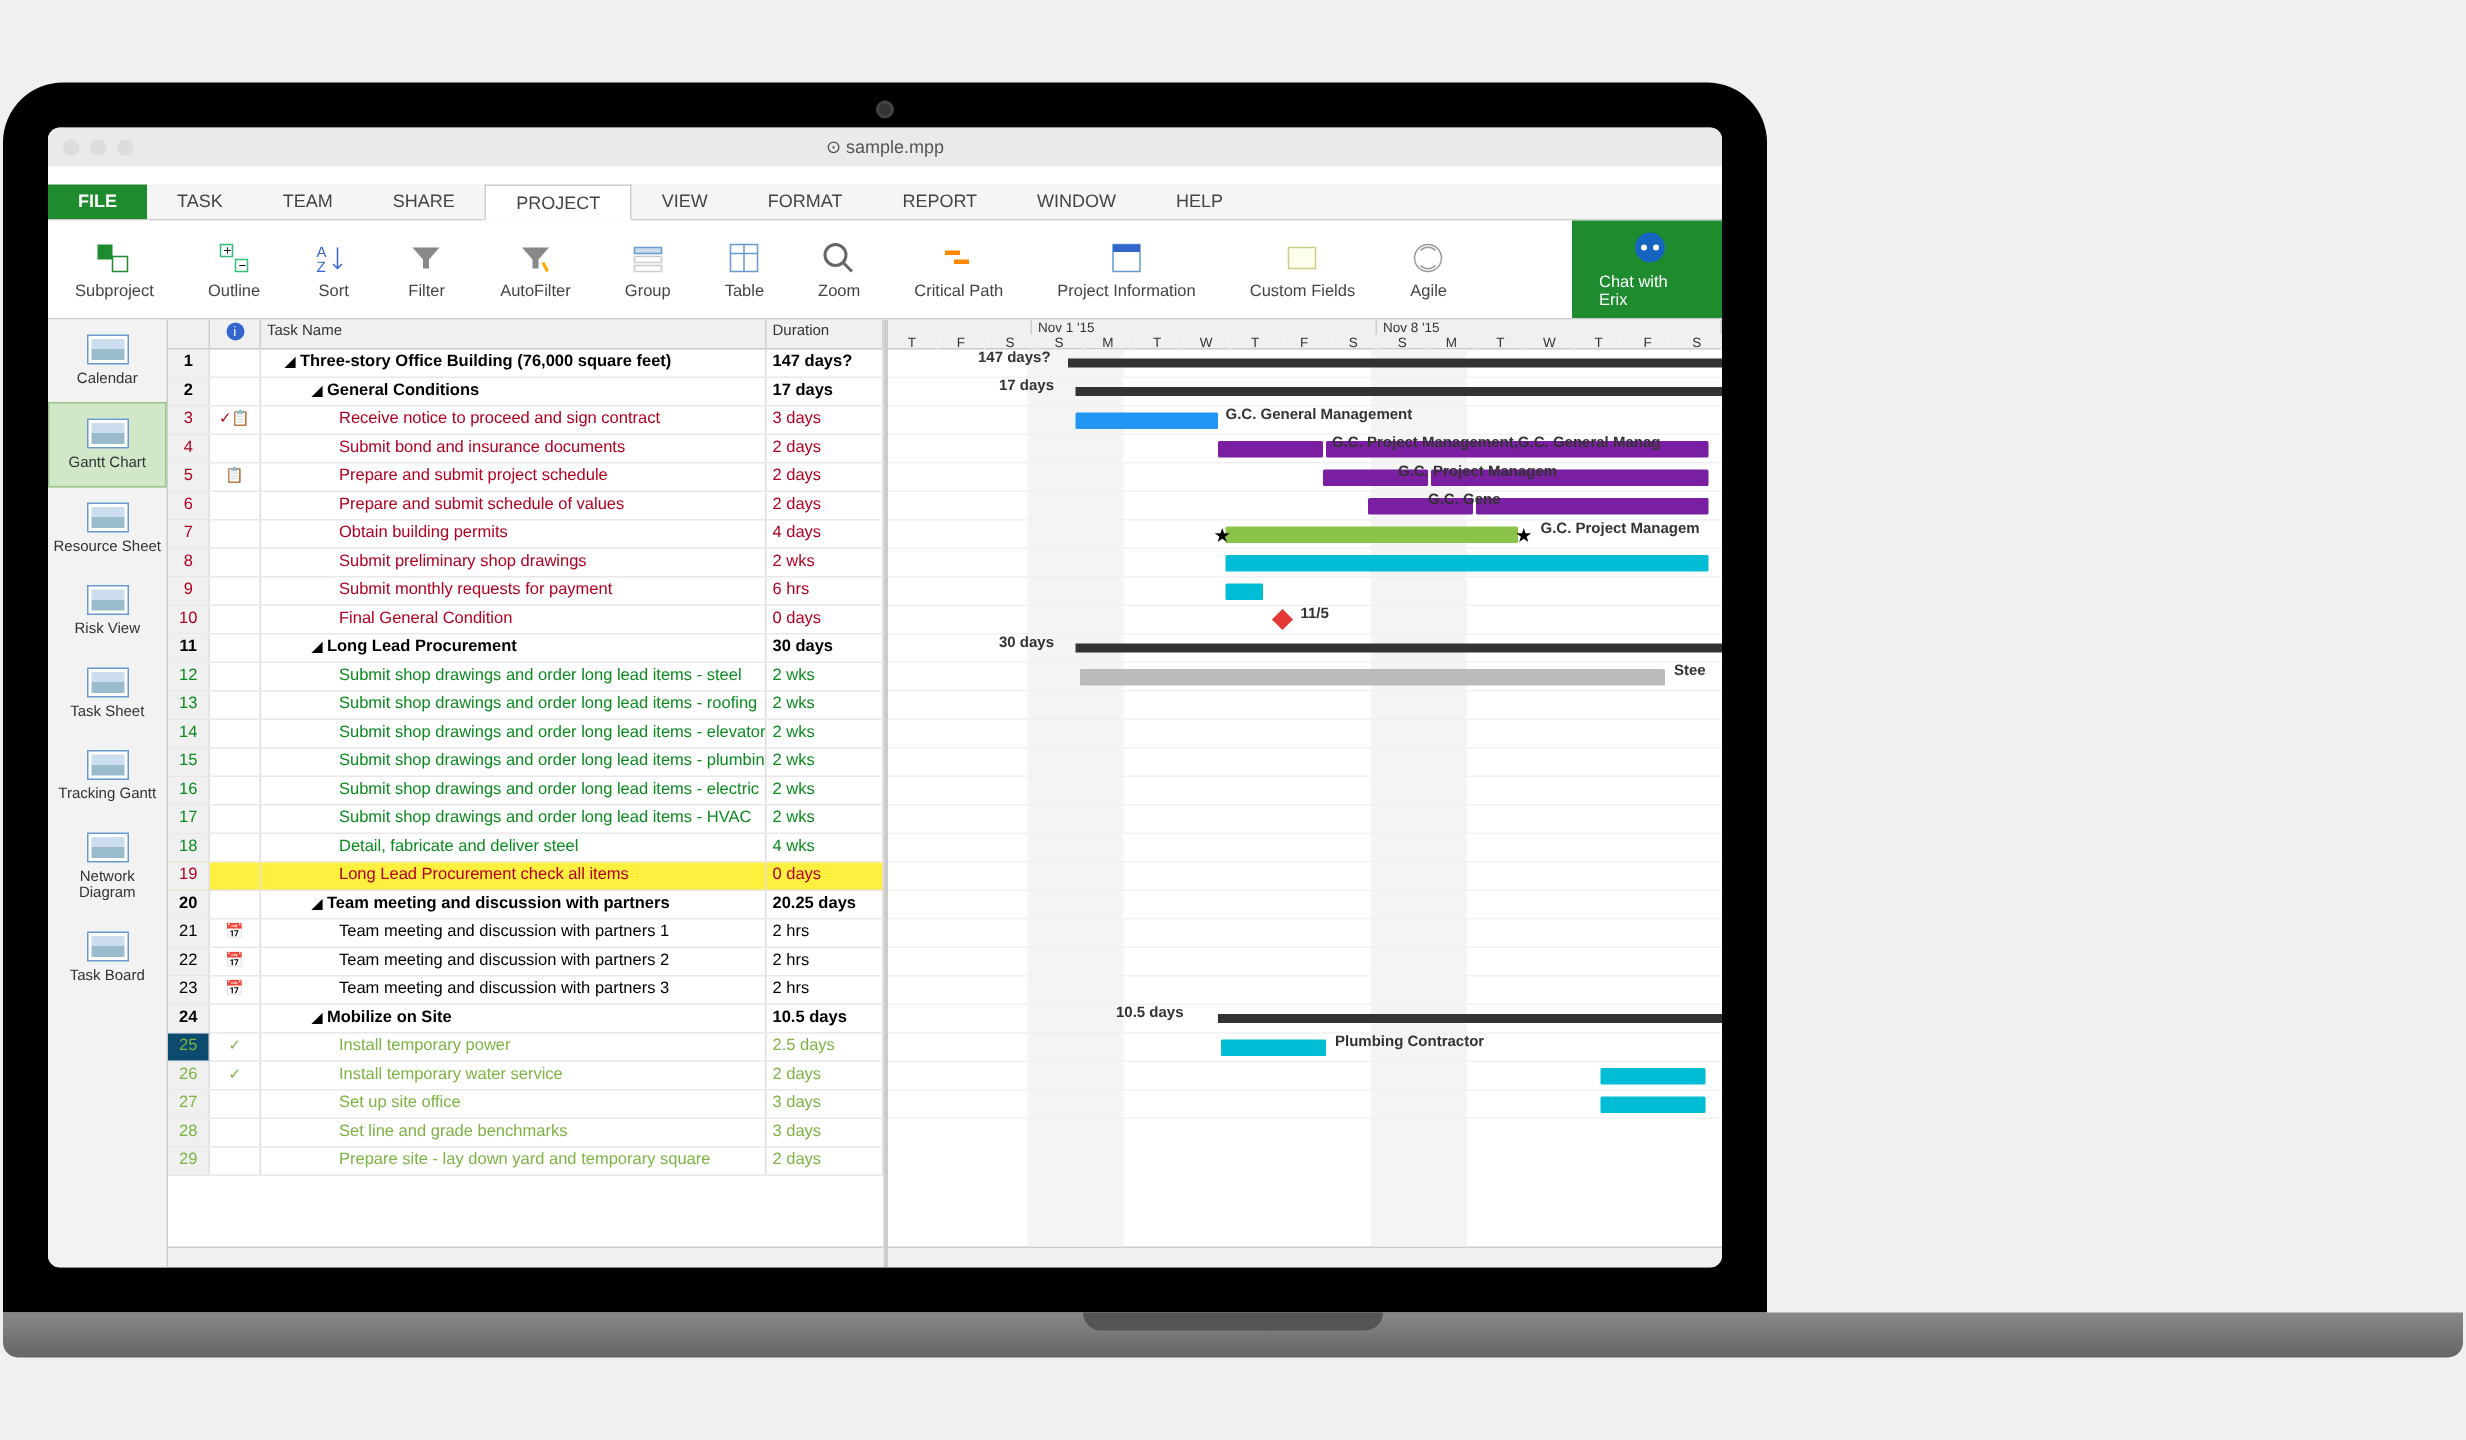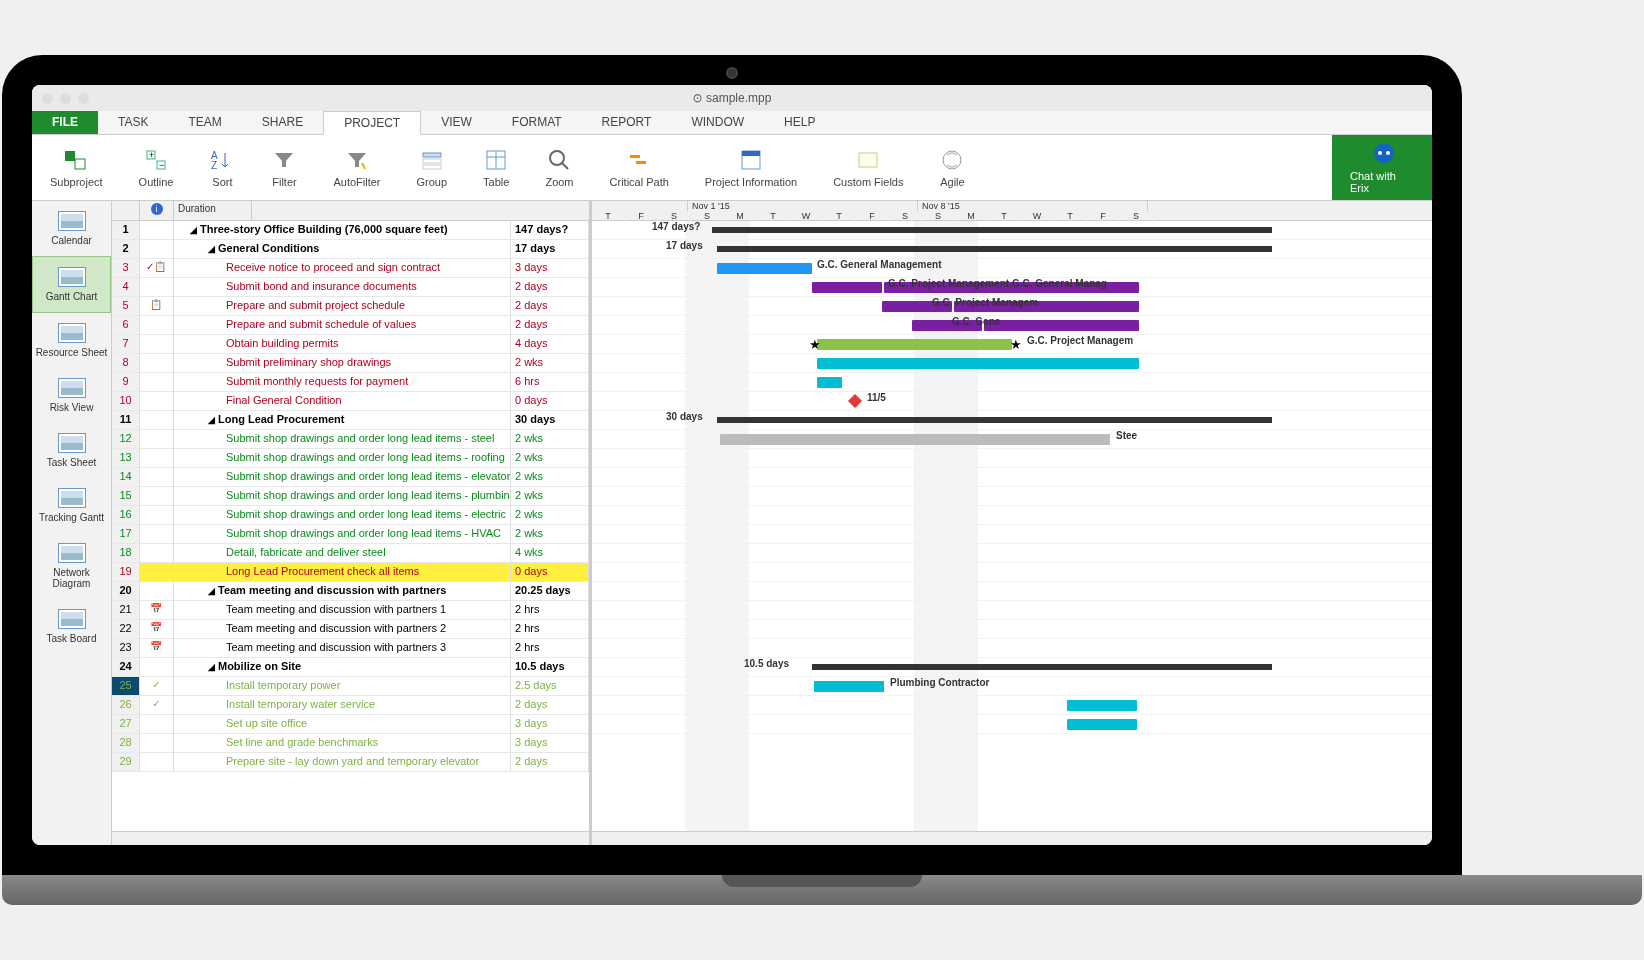--- a/index.html
+++ b/index.html
@@ -1,25 +1,25 @@
 <!DOCTYPE html>
 <html><head>
 <meta charset="utf-8">
 <style>
 * { margin:0; padding:0; box-sizing:border-box; font-family:Arial,Helvetica,sans-serif; }
 body { background:#f0f0f0; display:flex; justify-content:center; align-items:center; min-height:100vh; }
-.laptop { width:1460px; height:820px; background:#000; border-radius:40px 40px 0 0; padding:30px; position:relative; }
+.laptop { width:1176px; height:820px; background:#000; border-radius:40px 40px 0 0; padding:30px; position:relative; }
 .camera { position:absolute; top:12px; left:50%; transform:translateX(-50%); width:12px; height:12px; background:#333; border-radius:50%; border:2px solid #444; }
 .screen { width:100%; height:100%; background:#fff; border-radius:8px; overflow:hidden; display:flex; flex-direction:column; }
 .base { width:1640px; height:30px; background:linear-gradient(#888,#666); border-radius:0 0 10px 10px; margin:0 auto; position:relative; }
 .base::after { content:""; position:absolute; top:0; left:50%; transform:translateX(-50%); width:200px; height:12px; background:#555; border-radius:0 0 20px 20px; }
 .titlebar { height:26px; background:#eaeaea; display:flex; align-items:center; justify-content:center; position:relative; font-size:12px; color:#555; }
 .dots { position:absolute; left:10px; display:flex; gap:7px; }
 .dots span { width:11px; height:11px; background:#ddd; border-radius:50%; }
-.tabs { height:24px; background:#f5f5f5; display:flex; border-bottom:1px solid #ccc; font-size:12px; }
+.tabs { height:24px; background:#f5f5f5; display:flex; border-bottom:1px solid #ccc; font-size:12px;margin-top:12px; }
 .tab { padding:0 20px; line-height:23px; color:#444; cursor:pointer; }
 .tab.file { background:#1d8b2e; color:#fff; font-weight:bold; }
 .tab.active { border:1px solid #ccc; border-bottom:1px solid #fff; background:#fff; margin-bottom:-1px; }
 .ribbon { height:66px; background:#fff; display:flex; border-bottom:1px solid #ccc; }
 .ribbon-item { display:flex; flex-direction:column; align-items:center; justify-content:center; padding:0 18px; font-size:11px; color:#444; cursor:pointer; }
 .ribbon-item .ico { width:26px; height:26px; margin-bottom:3px; }
 .ribbon-item.chat { margin-left:auto; background:#1d8b2e; color:#fff; width:100px; }
 .main { flex:1; display:flex; overflow:hidden; }
 .sidebar { width:80px; background:#f2f2f2; border-right:1px solid #ccc; display:flex; flex-direction:column; }
 .sidebar-item { display:flex; flex-direction:column; align-items:center; padding:10px 2px; font-size:10px; color:#333; cursor:pointer; text-align:center; }
@@ -247,20 +247,21 @@
             <div class="sidebar-item">
               <div class="sico"></div>
               <span>Task Board</span>
             </div>
           </div>
       <div class="content">
         <div class="grid-pane">
           <div class="grid-head">
             <div class="c-num"></div>
             <div class="c-ind"><span class="info-circle">i</span></div>
+            <div class="c-name">Task Name</div>
             <div class="c-dur">Duration</div>
           </div>
           <div class="grid-body" id="gridBody">
                 <div class="row hdr">
                   <div class="c-num" style="text-align:center;background:#f0f0f0">1</div>
                   <div class="c-ind" style="font-size:10px"></div>
                   <div class="c-name" style="padding-left:16px"><span style="font-size:9px">◢</span> Three-story Office Building (76,000 square feet)</div>
                   <div class="c-dur">147 days?</div>
                 </div>
                 <div class="row hdr">
@@ -421,21 +422,21 @@
                 </div>
                 <div class="row lg">
                   <div class="c-num" style="text-align:center;background:#f0f0f0">28</div>
                   <div class="c-ind" style="font-size:10px"></div>
                   <div class="c-name" style="padding-left:52px">Set line and grade benchmarks</div>
                   <div class="c-dur">3 days</div>
                 </div>
                 <div class="row lg">
                   <div class="c-num" style="text-align:center;background:#f0f0f0">29</div>
                   <div class="c-ind" style="font-size:10px"></div>
-                  <div class="c-name" style="padding-left:52px">Prepare site - lay down yard and temporary elevator</div>
+                  <div class="c-name" style="padding-left:52px">Prepare site - lay down yard and temporary square</div>
                   <div class="c-dur">2 days</div>
                 </div>
               </div>
           <div class="scrollbar"></div>
         </div>
         <div class="gantt">
           <div class="gantt-head">
             <div style="display:flex;flex-direction:column;width:100%">
               <div style="display:flex;height:10px" id="ghGroups">
                     <div class="gh-group" style="width:96px"></div>

